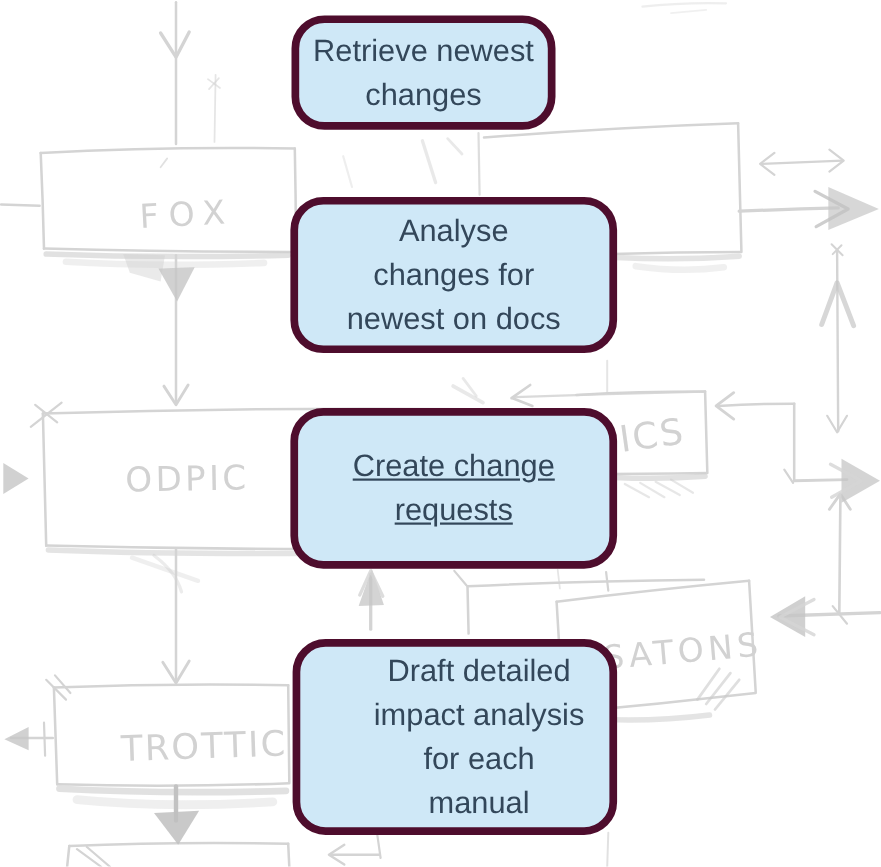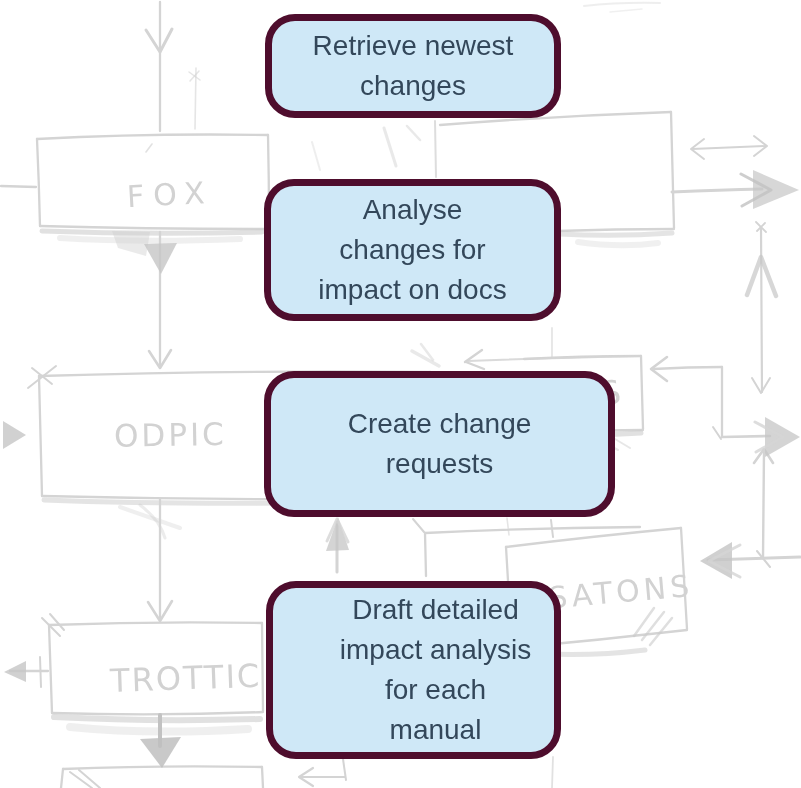--- a/index.html
+++ b/index.html
@@ -15,23 +15,23 @@
   .lbl-trottic{font-size:32px;letter-spacing:2px;}
   .lbl-ics{font-size:33px;letter-spacing:2px;}
   .lbl-satons{font-size:30px;letter-spacing:4px;}
   .step{
     position:absolute;box-sizing:border-box;
     background:#cfe8f7;border:7px solid #4e0d2d;border-radius:30px;
     display:flex;align-items:center;justify-content:center;
     color:#33475a;font-size:28px;line-height:40px;text-align:center;
   }
   .step span{white-space:pre-line;}
-  .s1{left:265px;top:14px;width:296px;height:104px;}
+  .s1{left:265px;top:14px;width:240px;height:104px;}
   .s2{left:264px;top:179px;width:297px;height:142px;}
-  .s3{left:264px;top:371px;width:351px;height:146px;}
+  .s3{left:264px;top:371px;width:297px;height:146px;text-decoration:underline;}
   .s4{left:266px;top:581px;width:295px;height:178px;padding-left:44px;}
 </style>
 </head>
 <body>
 
 <div class="canvas">
 
   <svg class="sketch-layer" viewBox="0 0 801 788" xmlns="http://www.w3.org/2000/svg">
 
     <g class="sk">
@@ -197,21 +197,21 @@
     <text class="lbl lbl-satons" x="548" y="604" transform="rotate(-5 600 592)">SATONS</text>
   </svg>
 
   <div class="step s1">
     <span>Retrieve newest
 changes</span>
   </div>
   <div class="step s2">
     <span>Analyse
 changes for
-impact on docs</span>
+newest on docs</span>
   </div>
   <div class="step s3">
     <span>Create change
 requests</span>
   </div>
   <div class="step s4">
     <span>Draft detailed
 impact analysis
 for each
 manual</span>

